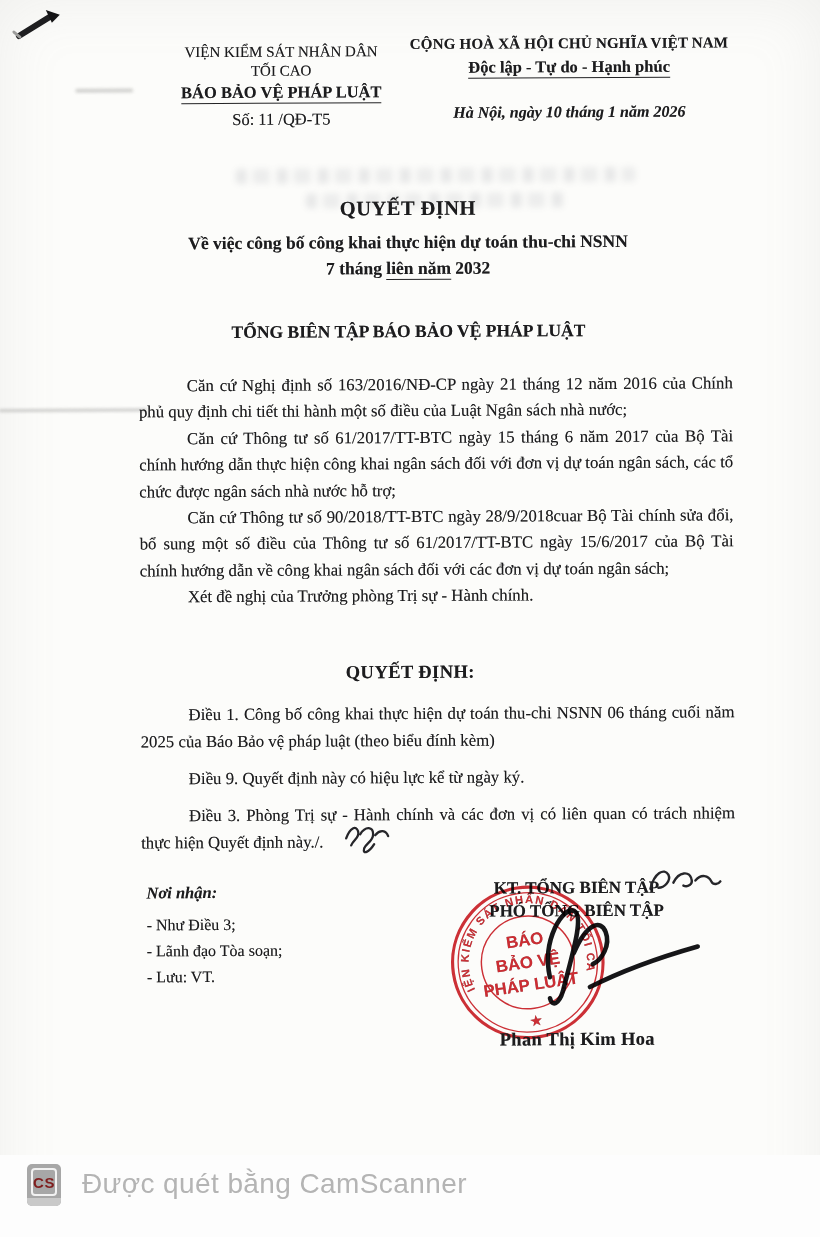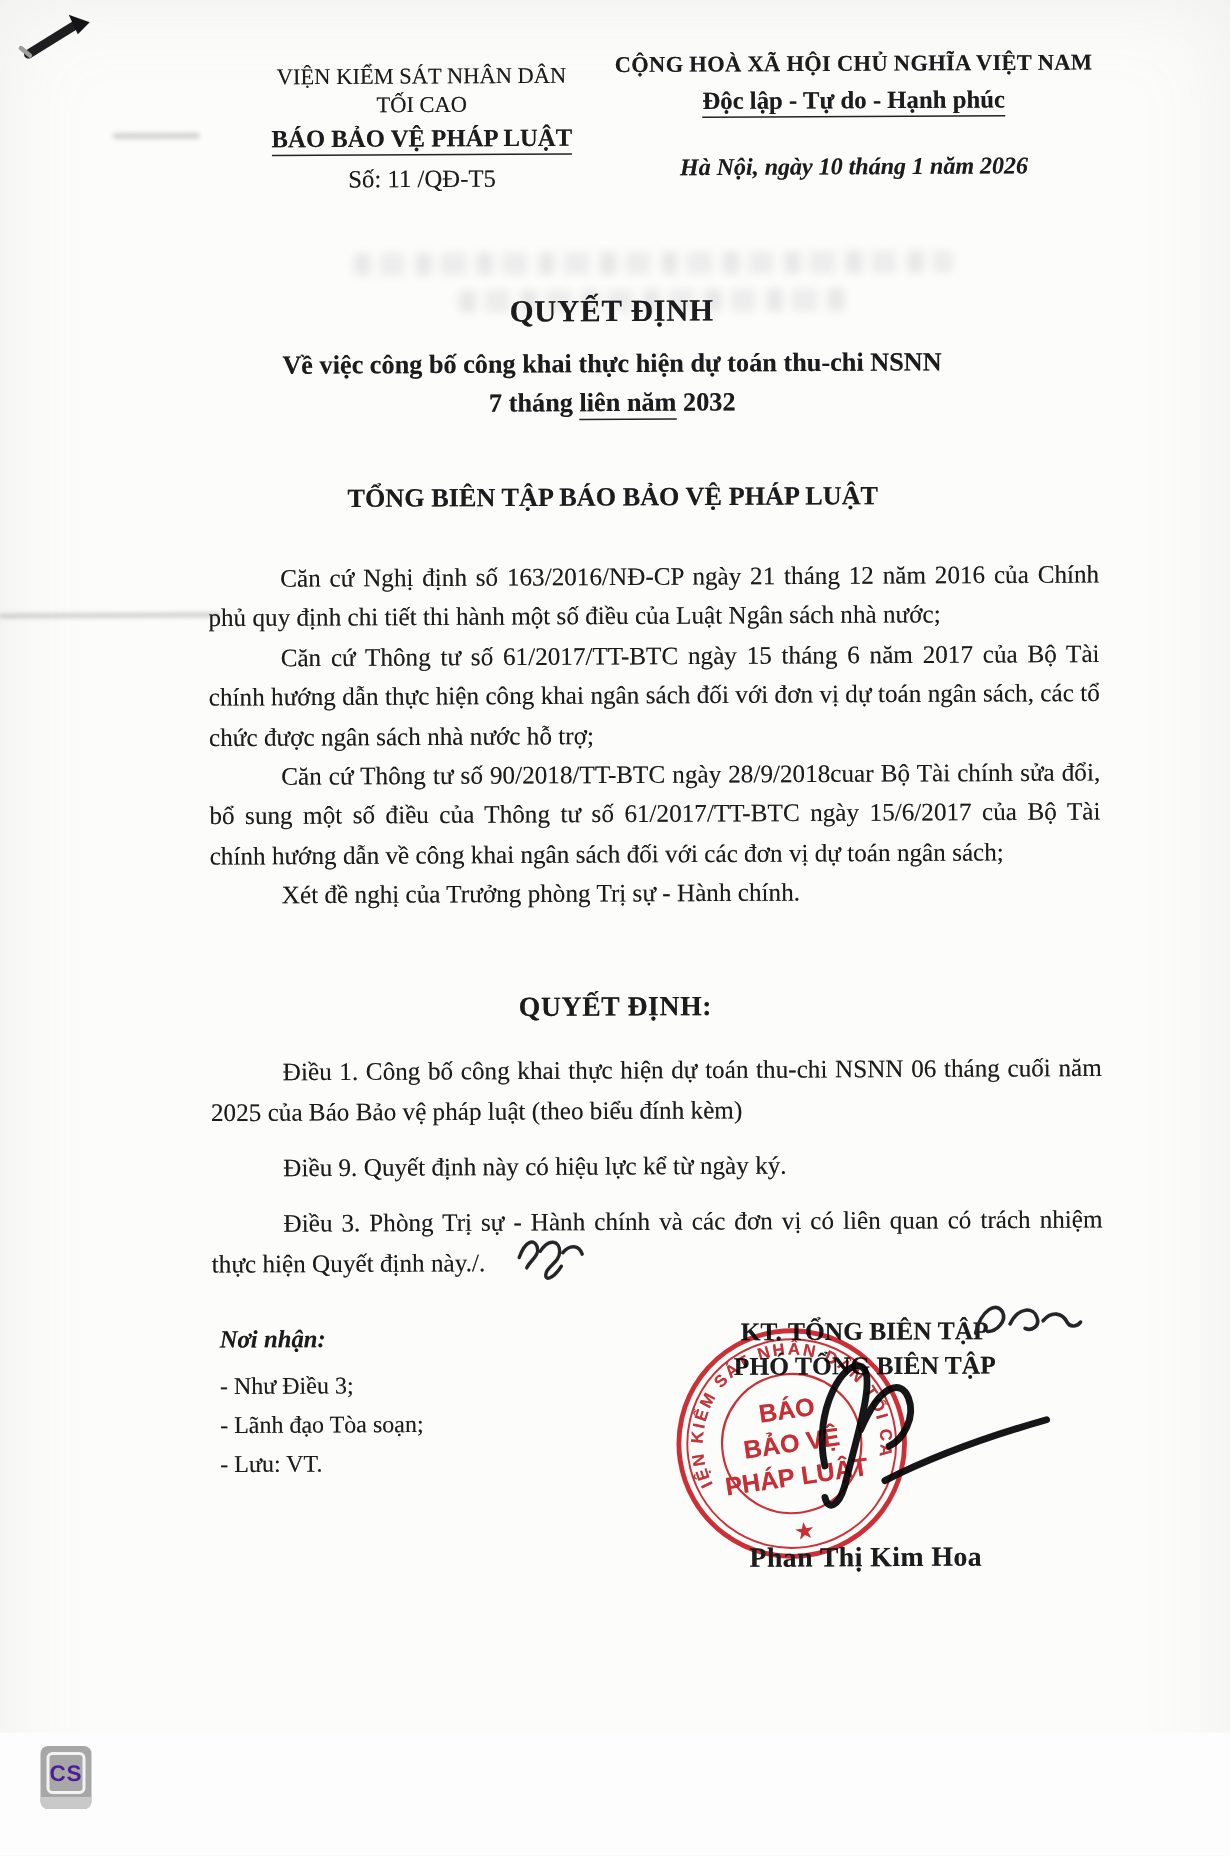--- a/index.html
+++ b/index.html
@@ -64,21 +64,21 @@
   .kt-scribble{left:644px;top:866px;width:78px;height:34px;}
   .dieu3-scribble{left:340px;top:820px;width:54px;height:38px;}
   .corner-mark{left:15px;top:4px;width:52px;height:38px;}
 
   
   .scanner-bar{position:absolute;left:0;top:1155px;width:820px;height:82px;background:#fdfdfd;}
   .cs-icon{position:absolute;left:27px;top:9px;width:34px;height:42px;background:#a7a7a7;border-radius:5px;}
   .cs-icon .cs-inner{
     position:absolute;left:4px;top:4px;right:4px;height:24px;
     border:2px solid #f2f2f2;border-radius:4px;
-    color:#4c1d95;font-family:"Liberation Sans",sans-serif;font-weight:bold;font-size:15px;
+    color:#7f1d1d;font-family:"Liberation Sans",sans-serif;font-weight:bold;font-size:15px;
     display:flex;align-items:center;justify-content:center;letter-spacing:.5px;
   }
   .cs-icon .cs-strip{position:absolute;left:0;right:0;bottom:0;height:8px;background:#c9c9c9;border-radius:0 0 5px 5px;}
   .scanner-text{
     position:absolute;left:82px;top:13px;
     font-family:"Liberation Sans","DejaVu Sans",sans-serif;
     font-size:28px;color:#b4b4b4;letter-spacing:.4px;text-shadow:none;
   }
 </style>
 </head>
@@ -195,15 +195,16 @@
 
     <div class="abs signer-name">Phan Thị Kim Hoa</div>
 
   </div>
 
   <div class="scanner-bar">
     <div class="cs-icon">
       <div class="cs-inner">CS</div>
       <div class="cs-strip"></div>
     </div>
+    <div class="scanner-text">Được quét bằng CamScanner</div>
   </div>
 
 </div>
 
 </body></html>

